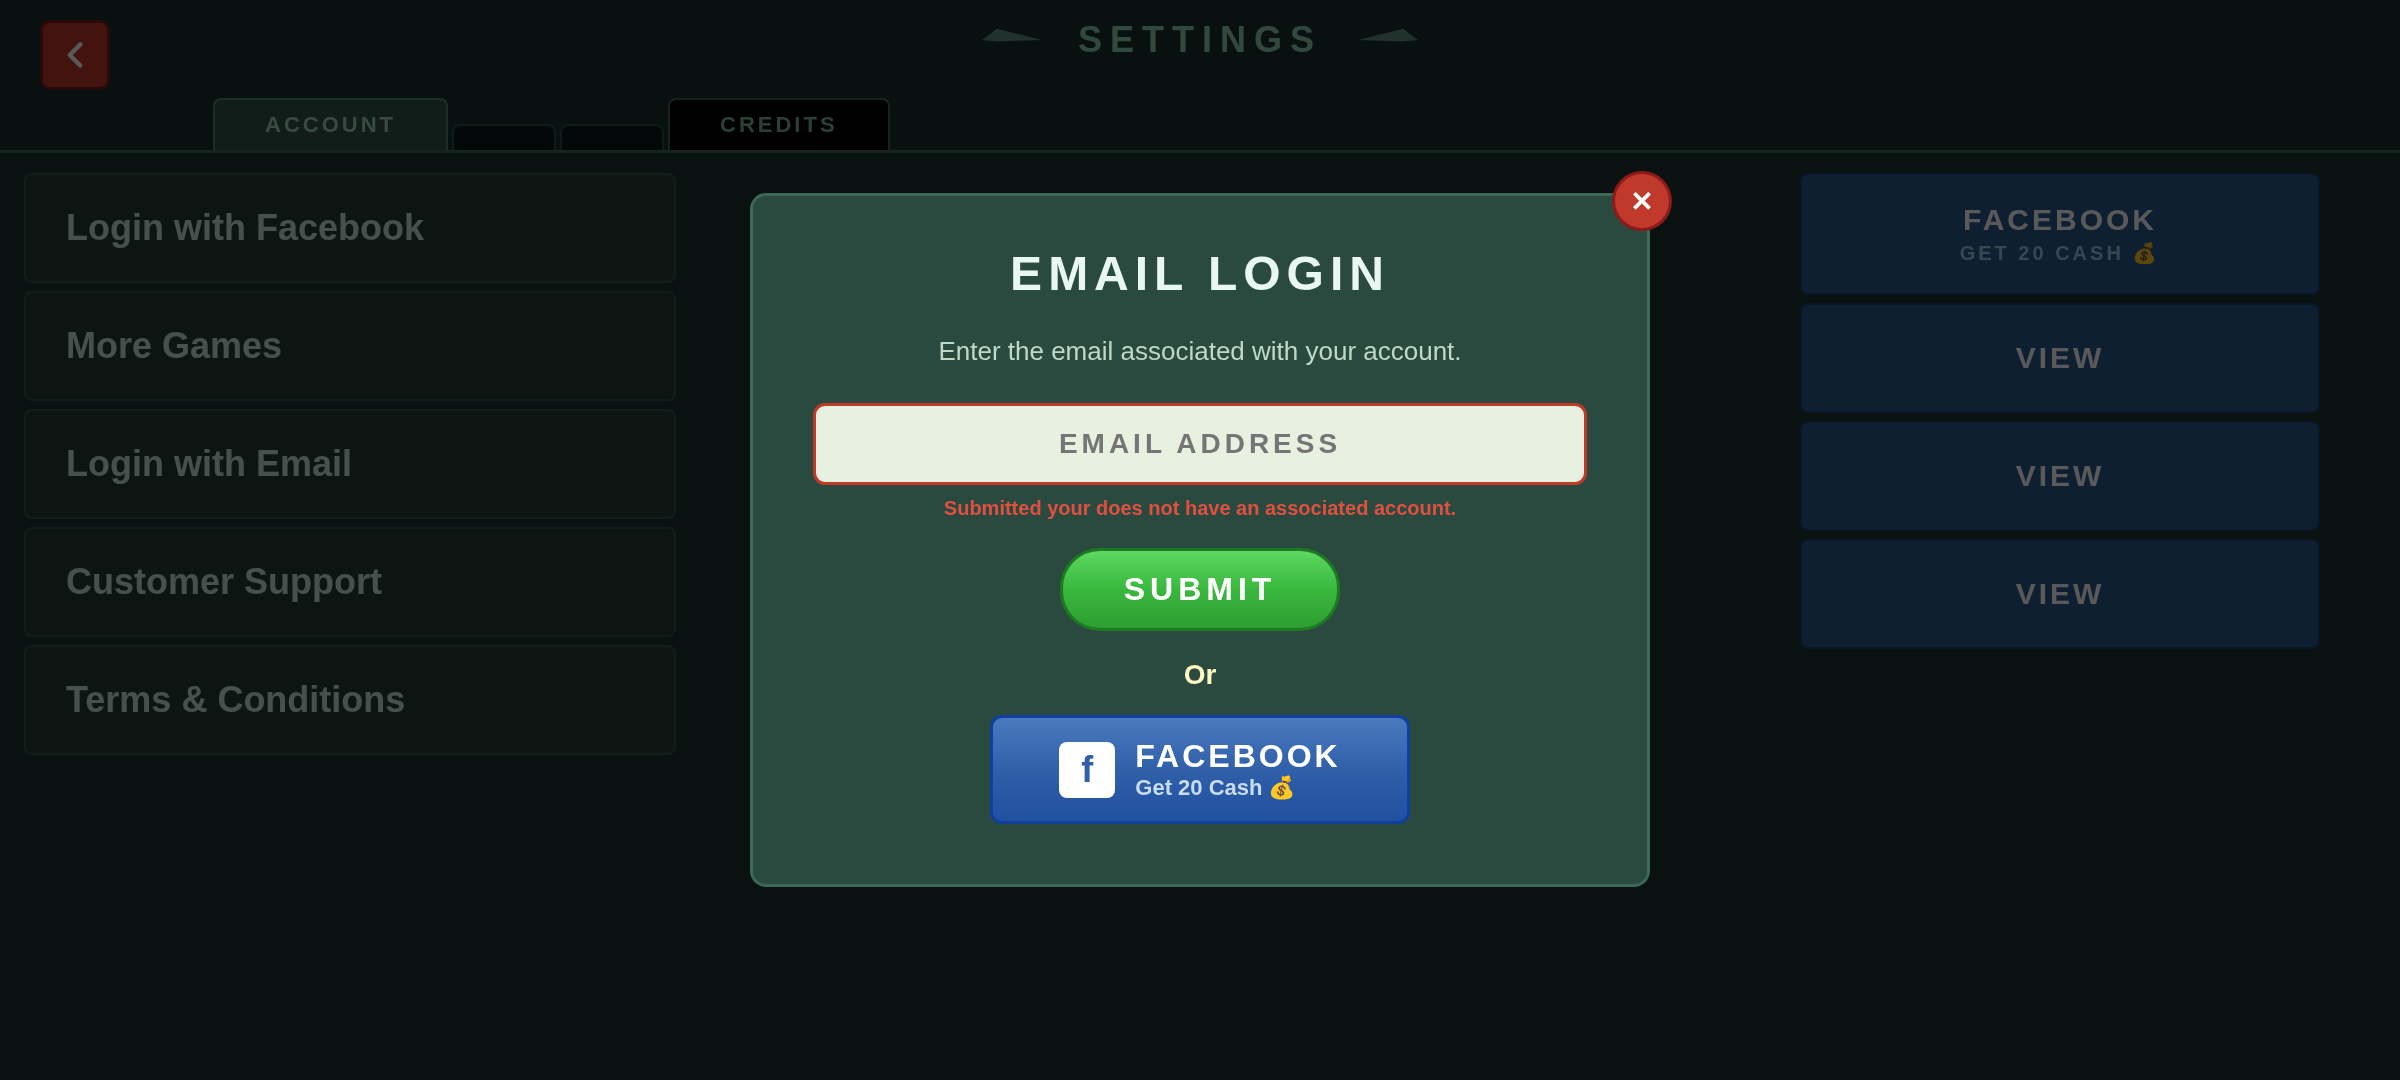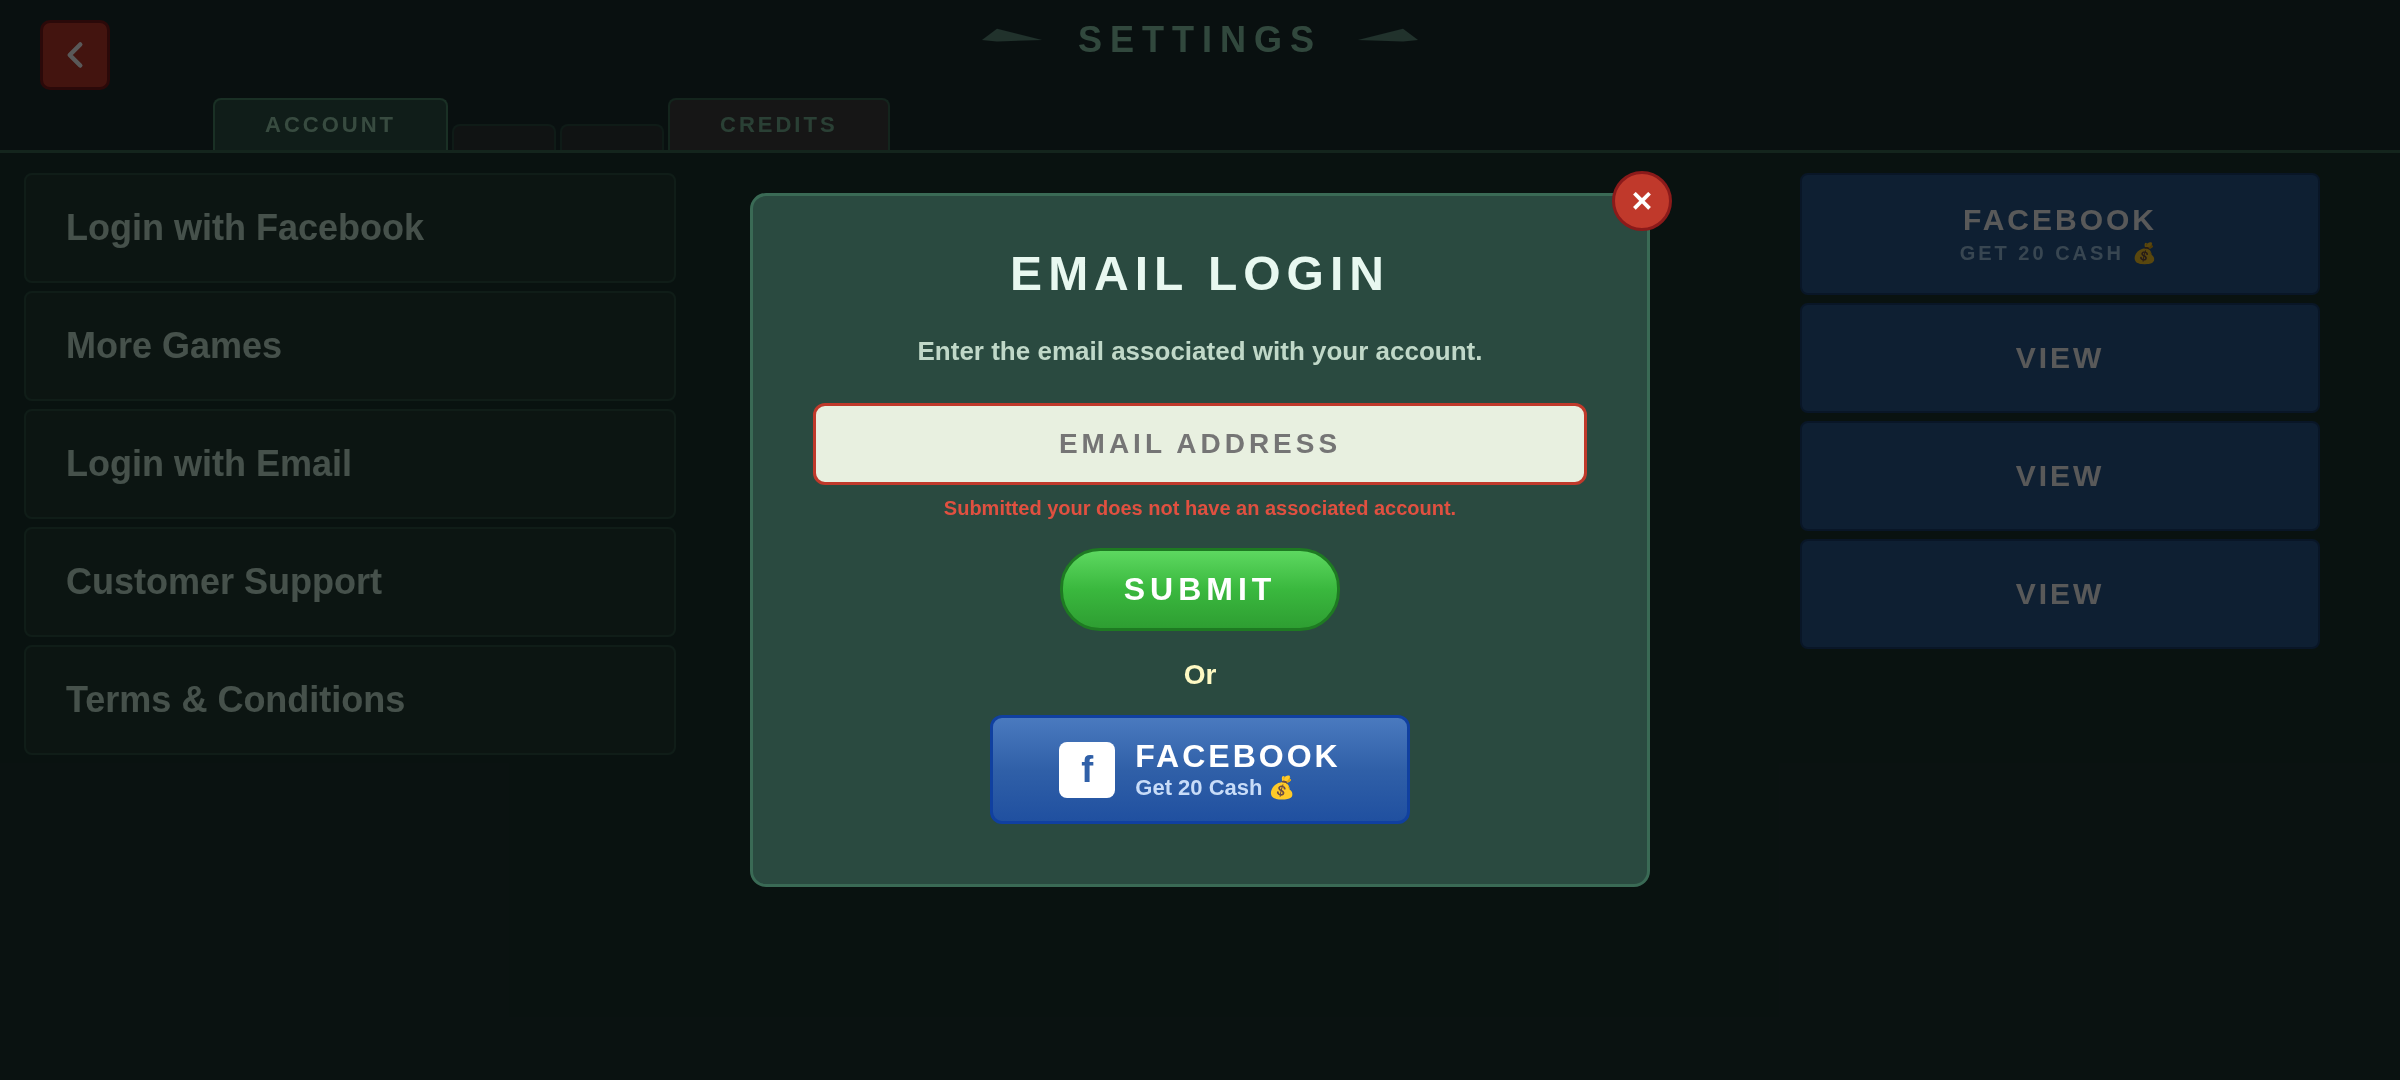--- a/index.html
+++ b/index.html
@@ -76,21 +76,21 @@
       right: 200px;
       height: 70px;
       display: flex;
       gap: 4px;
       align-items: flex-end;
       padding-left: 13px;
     }
 
     .tab {
       padding: 12px 50px;
-      background: #404040;
+      background: #000000;
       border: 2px solid #3a6a55;
       border-bottom: none;
       border-radius: 8px 8px 0 0;
       color: #7ab898;
       font-size: 22px;
       font-weight: 900;
       letter-spacing: 3px;
       text-transform: uppercase;
       cursor: pointer;
     }
@@ -233,21 +233,21 @@
       font-size: 48px;
       font-weight: 900;
       color: #e8f8f0;
       letter-spacing: 6px;
       margin-bottom: 35px;
     }
 
     .modal-subtitle {
       text-align: center;
       font-size: 26px;
-      font-weight: 700;
+      font-weight: 400;
       color: #c0d8c8;
       margin-bottom: 36px;
     }
 
     .email-input {
       width: 100%;
       padding: 22px 30px;
       background: #e8f0e0;
       border: 3px solid #c0392b;
       border-radius: 12px;

